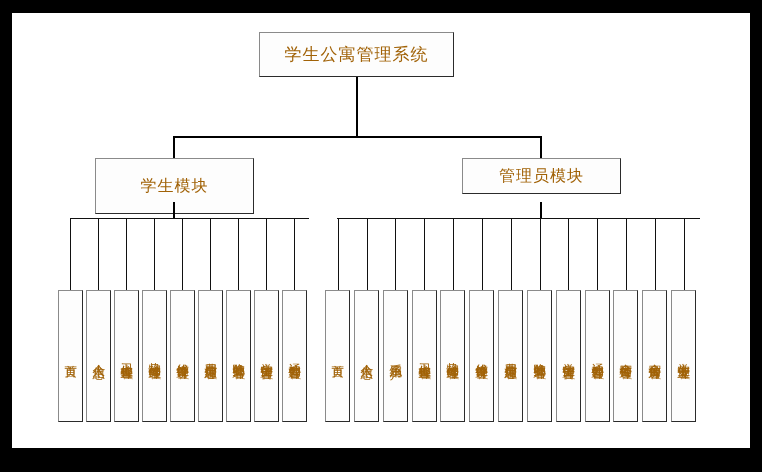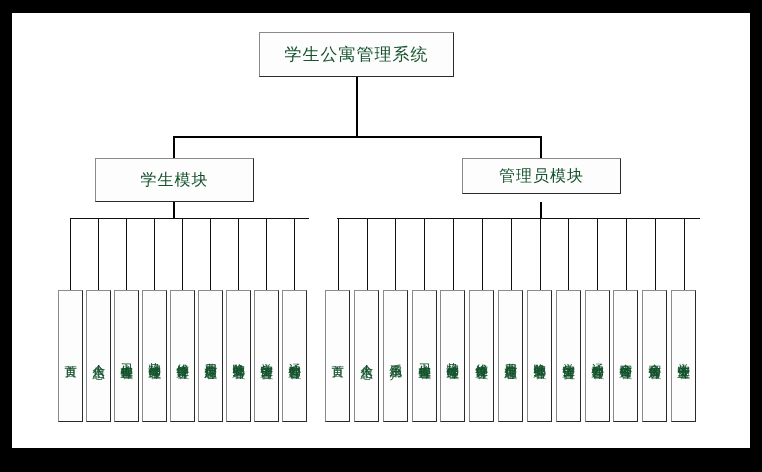--- a/index.html
+++ b/index.html
@@ -33,21 +33,21 @@
     position: absolute;
     box-sizing: border-box;
     background: #fdfdfd;
     border-top: 1px solid #8a8a8a;
     border-left: 1px solid #8a8a8a;
     border-right: 1px solid #2b2b2b;
     border-bottom: 1px solid #2b2b2b;
     display: flex;
     align-items: center;
     justify-content: center;
-    color: #14532d;
+    color: #a16207;
   }
   .node.root {
     font-size: 17px;
     letter-spacing: 1px;
   }
   .node.module {
     font-size: 16px;
     letter-spacing: 1px;
   }
   .node.leaf {
@@ -100,21 +100,21 @@
       <span>学生公寓管理系统</span>
     </div>
 
     <div class="vline thick" style="left:344px; top:64px; width:2px; height:60px;"></div>
 
     <div class="hline thick" style="left:161px; top:123px; width:369px; height:2px;"></div>
 
     <div class="vline thick" style="left:161px; top:123px; width:2px; height:24px;"></div>
     <div class="vline thick" style="left:528px; top:123px; width:2px; height:24px;"></div>
 
-    <div class="node module" style="left:83px; top:145px; width:159px; height:44px;align-items:center;">
+    <div class="node module" style="left:83px; top:145px; width:159px; height:56px;align-items:center;">
       <span>学生模块</span>
     </div>
 
     <div class="node module" style="left:450px; top:145px; width:159px; height:36px;">
       <span>管理员模块</span>
     </div>
 
     <div class="vline thick" style="left:161px; top:189px; width:2px; height:17px;"></div>
     <div class="vline thick" style="left:528px; top:189px; width:2px; height:17px;"></div>
 

